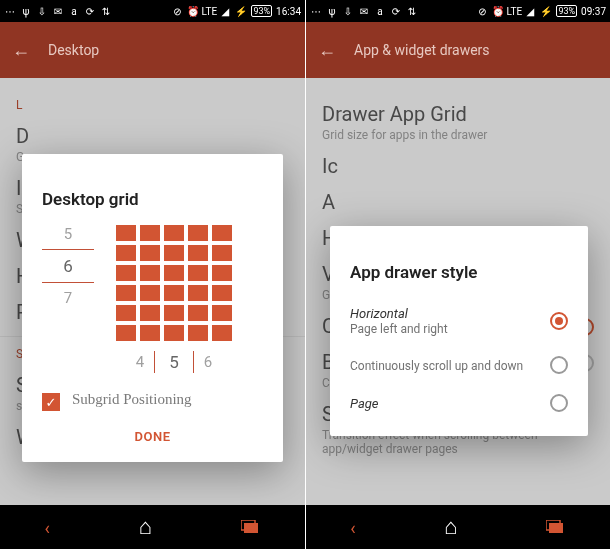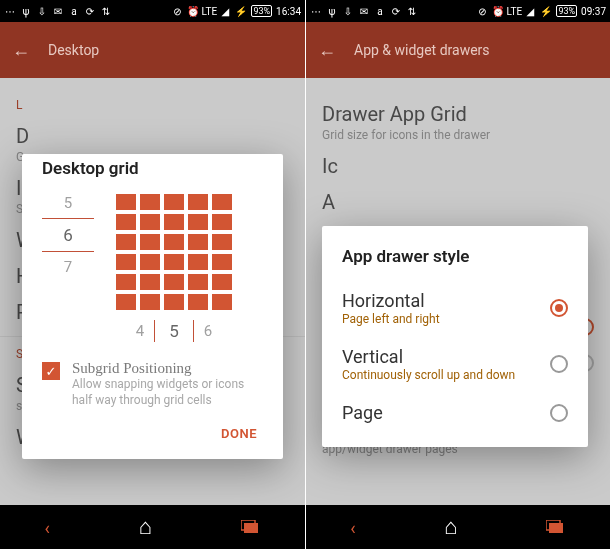--- a/index.html
+++ b/index.html
@@ -20,45 +20,45 @@
   
   .settings { padding: 12px 16px; color: #888; font-size: 13px; }
   .settings .cat { color: #b74c32; font-size: 12px; margin-top: 8px; letter-spacing: .3px;}
   .settings .row { margin: 12px 0; border-top: 0 solid #ddd; }
   .settings .row .rtitle { font-size: 20px; color: #555; margin-bottom: 2px; }
   .settings .row .rsub { font-size: 12px; color: #999; }
   .settings .divider { border-top: 1px solid #ddd; margin: 10px -16px; }
 
   
   .dialog { position: absolute; background: #fff; border-radius: 2px; box-shadow: 0 10px 40px rgba(0,0,0,0.35); }
-  .d1 { top: 76px; left: 22px; right: 22px; padding: 4px 20px 10px; }
+  .d1 { top: 76px; left: 22px; right: 22px; padding: 35px 20px 10px; }
   .d1 h2 { font-size: 17px; font-weight: 600; color: #222; margin-bottom: 16px; }
   .gridpick { display: flex; gap: 22px; align-items: flex-start; margin-bottom: 8px; }
   .vpick { width: 52px; text-align: center; color: #a0a0a0; font-size: 15px; }
   .vpick .line { border-top: 1px solid #c25037; margin: 6px 0; }
   .vpick .sel { color: #666; font-size: 17px; }
   .gridviz { display: flex; flex-direction: column; align-items: center; }
   .squares { display: grid; grid-template-columns: repeat(5, 20px); grid-auto-rows: 16px; gap: 4px; }
   .sq { background: #d25533; }
   .hpick { display: flex; gap: 10px; align-items: center; margin-top: 10px; font-size: 15px; color: #a0a0a0; }
   .hpick .vline { width:1px; height:22px; background:#c25037; }
   .hpick .sel { color:#666; font-size:17px; padding: 0 4px;}
   .subgrid { display: flex; gap: 12px; align-items: flex-start; margin-top: 18px; }
   .chk { width: 18px; height: 18px; background: #d25533; display: flex; align-items: center; justify-content: center; color: #fff; font-size: 13px; flex: none; margin-top:2px;}
   .subgrid .stitle { font-size: 15px; color: #7a7a7a; font-family: Liberation Serif, serif; }
   .subgrid .ssub { font-size: 12px; color: #a8a8a8; line-height: 1.3; }
-  .actions { text-align: right; margin-top: 10px; }
+  .actions { text-align: center; margin-top: 10px; }
   .actions .done { color: #d25533; font-weight: 600; font-size: 13px; letter-spacing: .5px; padding: 8px 6px; display: inline-block; }
 
   
-  .d2 { top: 148px; left: 16px; right: 22px; padding: 20px 20px 14px; }
+  .d2 { top: 148px; left: 24px; right: 22px; padding: 36px 20px 14px; }
   .d2 h2 { font-size: 17px; font-weight: 600; color: #222; margin-bottom: 14px; }
   .opt { display: flex; align-items: center; padding: 10px 0; }
-  .opt .otext .ot { font-size: 18px; color: #333; }
-  .opt .otext .os { font-size: 12px; color: #a16207; margin-top: 1px; }
+  .opt .otext .ot { font-size: 13px; color: #333; font-style: italic; }
+  .opt .otext .os { font-size: 12px; color: #737373; margin-top: 1px; }
   .opt .radio { margin-left: auto; width: 18px; height: 18px; border: 2px solid #999; border-radius: 50%; display:flex; align-items:center; justify-content:center; }
   .opt .radio.on { border-color: #d25533; }
   .opt .radio.on::after { content:""; width:8px; height:8px; background:#d25533; border-radius:50%; }
 
   
   .togglecir { display:inline-block; width:18px; height:18px; border:2px solid #bbb; border-radius:50%; float:right; margin-top:4px;}
 
 </style>
 </head>
 <body>
@@ -169,21 +169,20 @@
             <span class="sel">5</span>
             <span class="vline"></span>
             <span>6</span>
           </div>
         </div>
       </div>
       <div class="subgrid">
         <div class="chk">✓</div>
         <div>
           <div class="stitle">Subgrid Positioning</div>
-          <div class="ssub">Allow snapping widgets or icons half way through grid cells</div>
         </div>
       </div>
       <div class="actions">
         <span class="done">DONE</span>
       </div>
     </div>
   </div>
   <div class="navbar">
     <span class="nav-icon">‹</span>
     <span class="nav-icon" style="color:#fff;font-size:22px;">⌂</span>
@@ -216,21 +215,21 @@
     </div>
   </div>
   <div class="appbar">
     <span class="back">←</span>
     <span class="title">App &amp; widget drawers</span>
   </div>
   <div class="content">
     <div class="settings">
       <div class="row">
           <div class="rtitle">Drawer App Grid</div>
-          <div class="rsub">Grid size for icons in the drawer</div>
+          <div class="rsub">Grid size for apps in the drawer</div>
         </div>
       <div class="row">
           <div class="rtitle">Ic</div>
         </div>
       <div class="row">
           <div class="rtitle">A</div>
         </div>
       <div class="row">
           <div class="rtitle">H</div>
         </div>
@@ -259,21 +258,20 @@
       <div id="opts">
           <div class="opt">
             <div class="otext">
               <div class="ot">Horizontal</div>
               <div class="os">Page left and right</div>
             </div>
             <div class="radio on"></div>
           </div>
           <div class="opt">
             <div class="otext">
-              <div class="ot">Vertical</div>
               <div class="os">Continuously scroll up and down</div>
             </div>
             <div class="radio"></div>
           </div>
           <div class="opt">
             <div class="otext">
               <div class="ot">Page</div>
             </div>
             <div class="radio"></div>
           </div>

